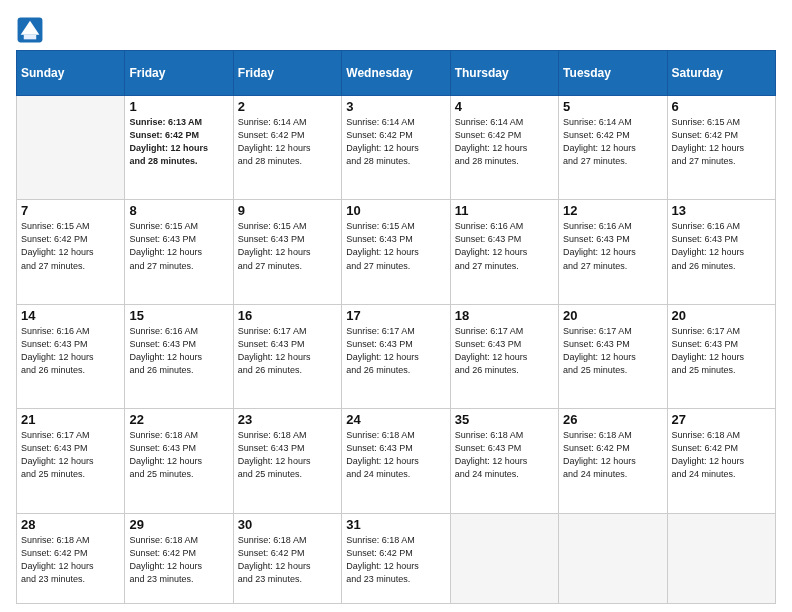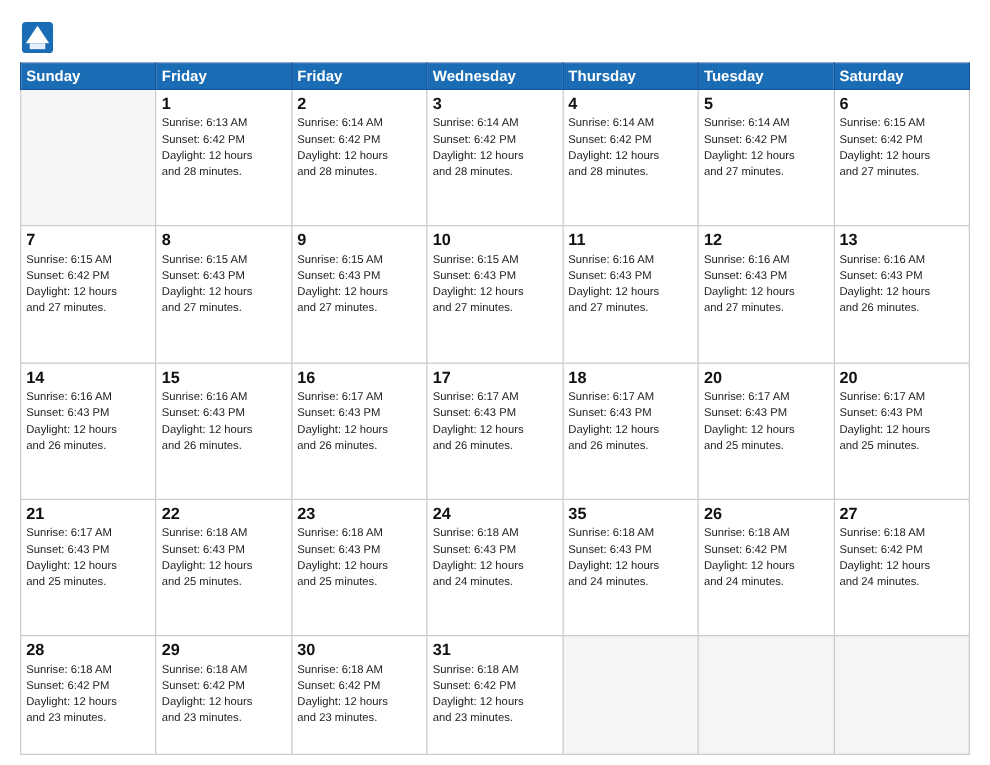--- a/index.html
+++ b/index.html
@@ -59,21 +59,21 @@
       border: 1px solid #ccc;
       border-collapse: collapse;
       width: 100%;
       table-layout: fixed;
     }
     .calendar th {
       background: #1a6db5;
       color: #fff;
       font-size: 12px;
       font-weight: bold;
-      padding: 3px 4px;
+      padding: 15px 4px;
       text-align: left;
       border: 1px solid #1558a0;
     }
     .calendar td {
       border: 1px solid #ccc;
       vertical-align: top;
       padding: 3px 4px;
       font-size: 9.5px;
       color: #222;
       background: #fff;
@@ -130,21 +130,21 @@
           <th>Thursday</th>
           <th>Tuesday</th>
           <th>Saturday</th>
         </tr>
     </thead>
     <tbody id="calendar-body">
     <tr>
           <td class="empty"></td>
           <td>
             <div class="day-number">1</div>
-            <div class="day-info" style="white-space: pre-line;">Sunrise: 6:13 AM
+            <div class="day-info" style="white-space: pre-line; font-weight: bold;">Sunrise: 6:13 AM
 Sunset: 6:42 PM
 Daylight: 12 hours
 and 28 minutes.</div>
           </td>
           <td>
             <div class="day-number">2</div>
             <div class="day-info" style="white-space: pre-line;">Sunrise: 6:14 AM
 Sunset: 6:42 PM
 Daylight: 12 hours
 and 28 minutes.</div>

